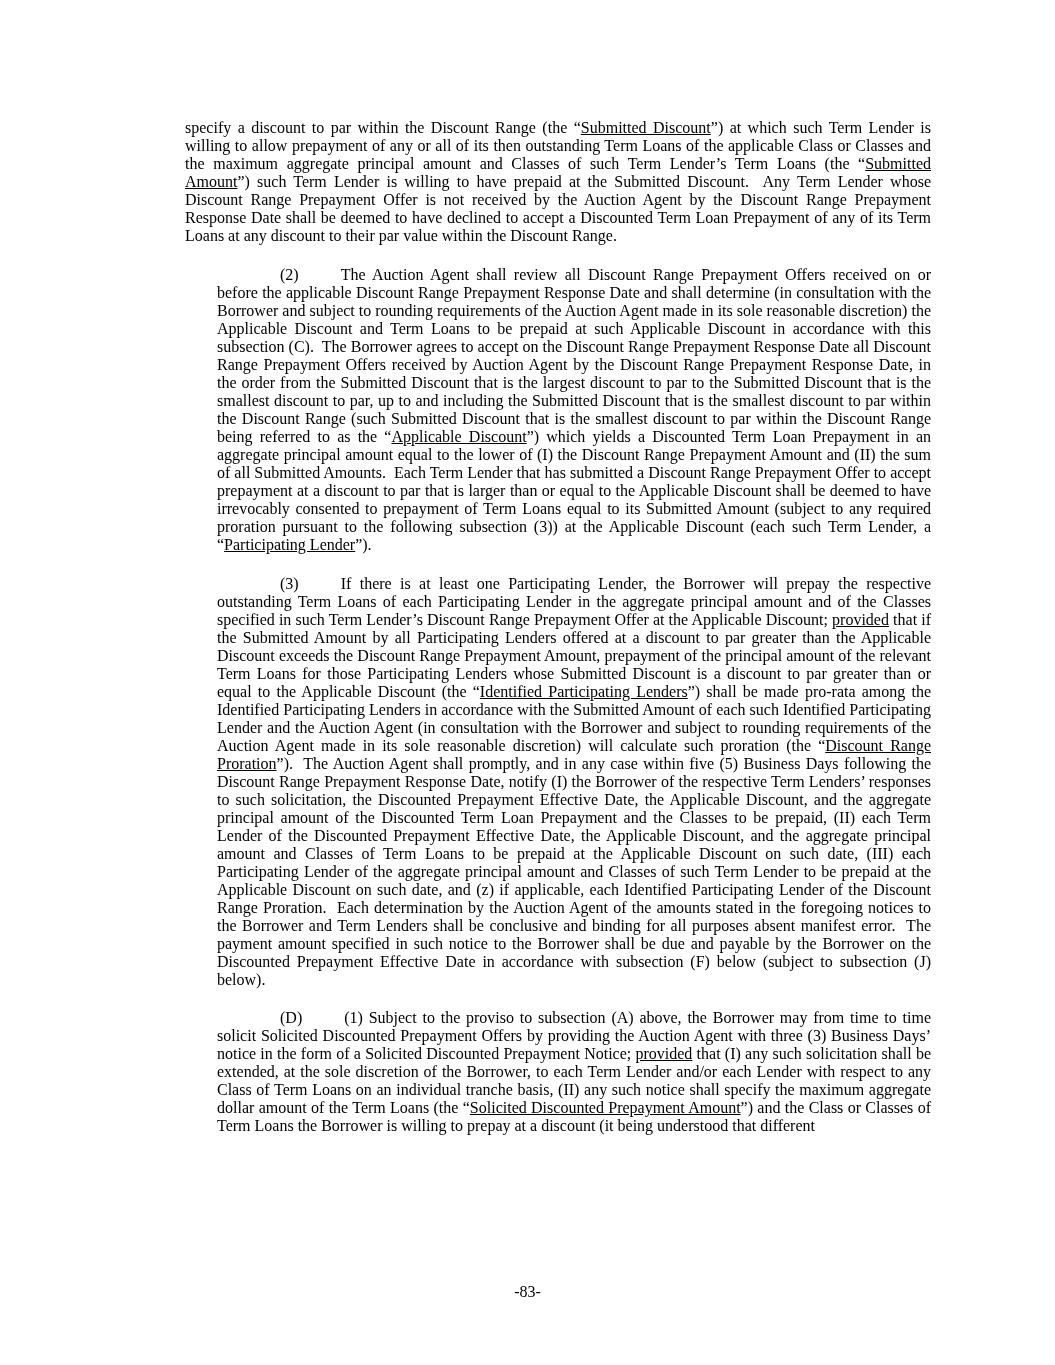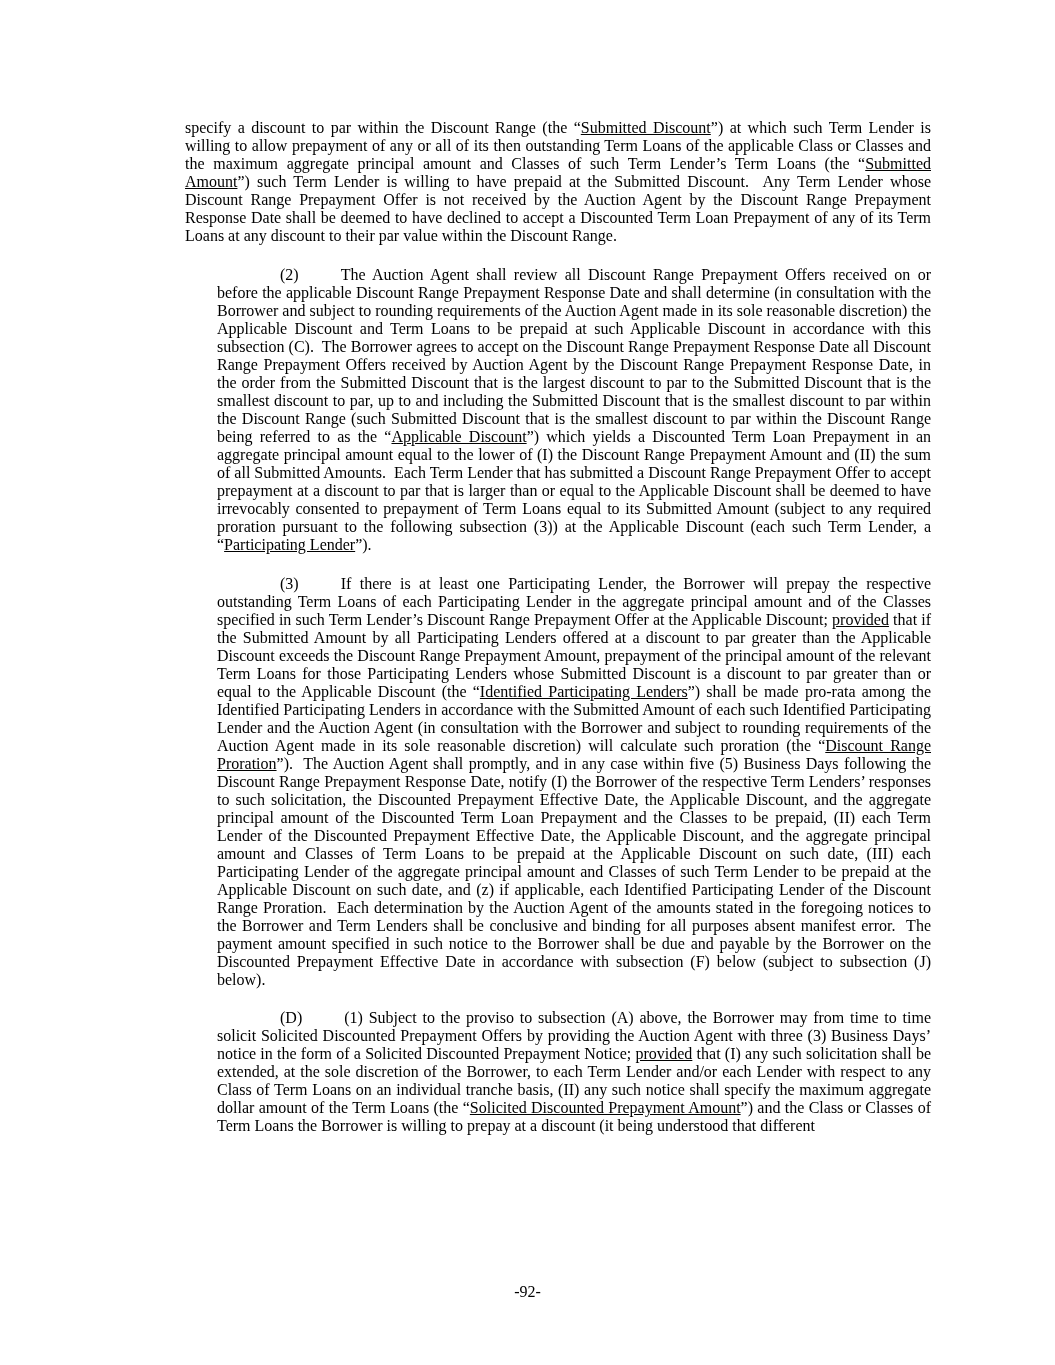--- a/index.html
+++ b/index.html
@@ -53,14 +53,14 @@
 </head>
 <body>
 
 <div class="page">
   <div class="content">
       <p class="para"><span>specify a discount to par within the Discount Range (the “</span><span class="defined-term">Submitted Discount</span><span>”) at which such Term Lender is willing to allow prepayment of any or all of its then outstanding Term Loans of the applicable Class or Classes and the maximum aggregate principal amount and Classes of such Term Lender’s Term Loans (the “</span><span class="defined-term">Submitted Amount</span><span>”) such Term Lender is willing to have prepaid at the Submitted Discount.&nbsp; Any Term Lender whose Discount Range Prepayment Offer is not received by the Auction Agent by the Discount Range Prepayment Response Date shall be deemed to have declined to accept a Discounted Term Loan Prepayment of any of its Term Loans at any discount to their par value within the Discount Range.</span></p>
       <p class="para indented"><span>(2)</span><span class="tab"></span><span>The Auction Agent shall review all Discount Range Prepayment Offers received on or before the applicable Discount Range Prepayment Response Date and shall determine (in consultation with the Borrower and subject to rounding requirements of the Auction Agent made in its sole reasonable discretion) the Applicable Discount and Term Loans to be prepaid at such Applicable Discount in accordance with this subsection (C).&nbsp; The Borrower agrees to accept on the Discount Range Prepayment Response Date all Discount Range Prepayment Offers received by Auction Agent by the Discount Range Prepayment Response Date, in the order from the Submitted Discount that is the largest discount to par to the Submitted Discount that is the smallest discount to par, up to and including the Submitted Discount that is the smallest discount to par within the Discount Range (such Submitted Discount that is the smallest discount to par within the Discount Range being referred to as the “</span><span class="defined-term">Applicable Discount</span><span>”) which yields a Discounted Term Loan Prepayment in an aggregate principal amount equal to the lower of (I) the Discount Range Prepayment Amount and (II) the sum of all Submitted Amounts.&nbsp; Each Term Lender that has submitted a Discount Range Prepayment Offer to accept prepayment at a discount to par that is larger than or equal to the Applicable Discount shall be deemed to have irrevocably consented to prepayment of Term Loans equal to its Submitted Amount (subject to any required proration pursuant to the following subsection (3)) at the Applicable Discount (each such Term Lender, a “</span><span class="defined-term">Participating Lender</span><span>”).</span></p>
       <p class="para indented"><span>(3)</span><span class="tab"></span><span>If there is at least one Participating Lender, the Borrower will prepay the respective outstanding Term Loans of each Participating Lender in the aggregate principal amount and of the Classes specified in such Term Lender’s Discount Range Prepayment Offer at the Applicable Discount; </span><span class="defined-term">provided</span><span> that if the Submitted Amount by all Participating Lenders offered at a discount to par greater than the Applicable Discount exceeds the Discount Range Prepayment Amount, prepayment of the principal amount of the relevant Term Loans for those Participating Lenders whose Submitted Discount is a discount to par greater than or equal to the Applicable Discount (the “</span><span class="defined-term">Identified Participating Lenders</span><span>”) shall be made pro-rata among the Identified Participating Lenders in accordance with the Submitted Amount of each such Identified Participating Lender and the Auction Agent (in consultation with the Borrower and subject to rounding requirements of the Auction Agent made in its sole reasonable discretion) will calculate such proration (the “</span><span class="defined-term">Discount Range Proration</span><span>”).&nbsp; The Auction Agent shall promptly, and in any case within five (5) Business Days following the Discount Range Prepayment Response Date, notify (I) the Borrower of the respective Term Lenders’ responses to such solicitation, the Discounted Prepayment Effective Date, the Applicable Discount, and the aggregate principal amount of the Discounted Term Loan Prepayment and the Classes to be prepaid, (II) each Term Lender of the Discounted Prepayment Effective Date, the Applicable Discount, and the aggregate principal amount and Classes of Term Loans to be prepaid at the Applicable Discount on such date, (III) each Participating Lender of the aggregate principal amount and Classes of such Term Lender to be prepaid at the Applicable Discount on such date, and (z) if applicable, each Identified Participating Lender of the Discount Range Proration.&nbsp; Each determination by the Auction Agent of the amounts stated in the foregoing notices to the Borrower and Term Lenders shall be conclusive and binding for all purposes absent manifest error.&nbsp; The payment amount specified in such notice to the Borrower shall be due and payable by the Borrower on the Discounted Prepayment Effective Date in accordance with subsection (F) below (subject to subsection (J) below).</span></p>
       <p class="para indented"><span>(D)</span><span class="tab"></span><span>(1) Subject to the proviso to subsection (A) above, the Borrower may from time to time solicit Solicited Discounted Prepayment Offers by providing the Auction Agent with three (3) Business Days’ notice in the form of a Solicited Discounted Prepayment Notice; </span><span class="defined-term">provided</span><span> that (I) any such solicitation shall be extended, at the sole discretion of the Borrower, to each Term Lender and/or each Lender with respect to any Class of Term Loans on an individual tranche basis, (II) any such notice shall specify the maximum aggregate dollar amount of the Term Loans (the “</span><span class="defined-term">Solicited Discounted Prepayment Amount</span><span>”) and the Class or Classes of Term Loans the Borrower is willing to prepay at a discount (it being understood that different</span></p>
     </div>
-  <div class="page-number">-92-</div>
+  <div class="page-number">-83-</div>
 </div>
 
 </body></html>

